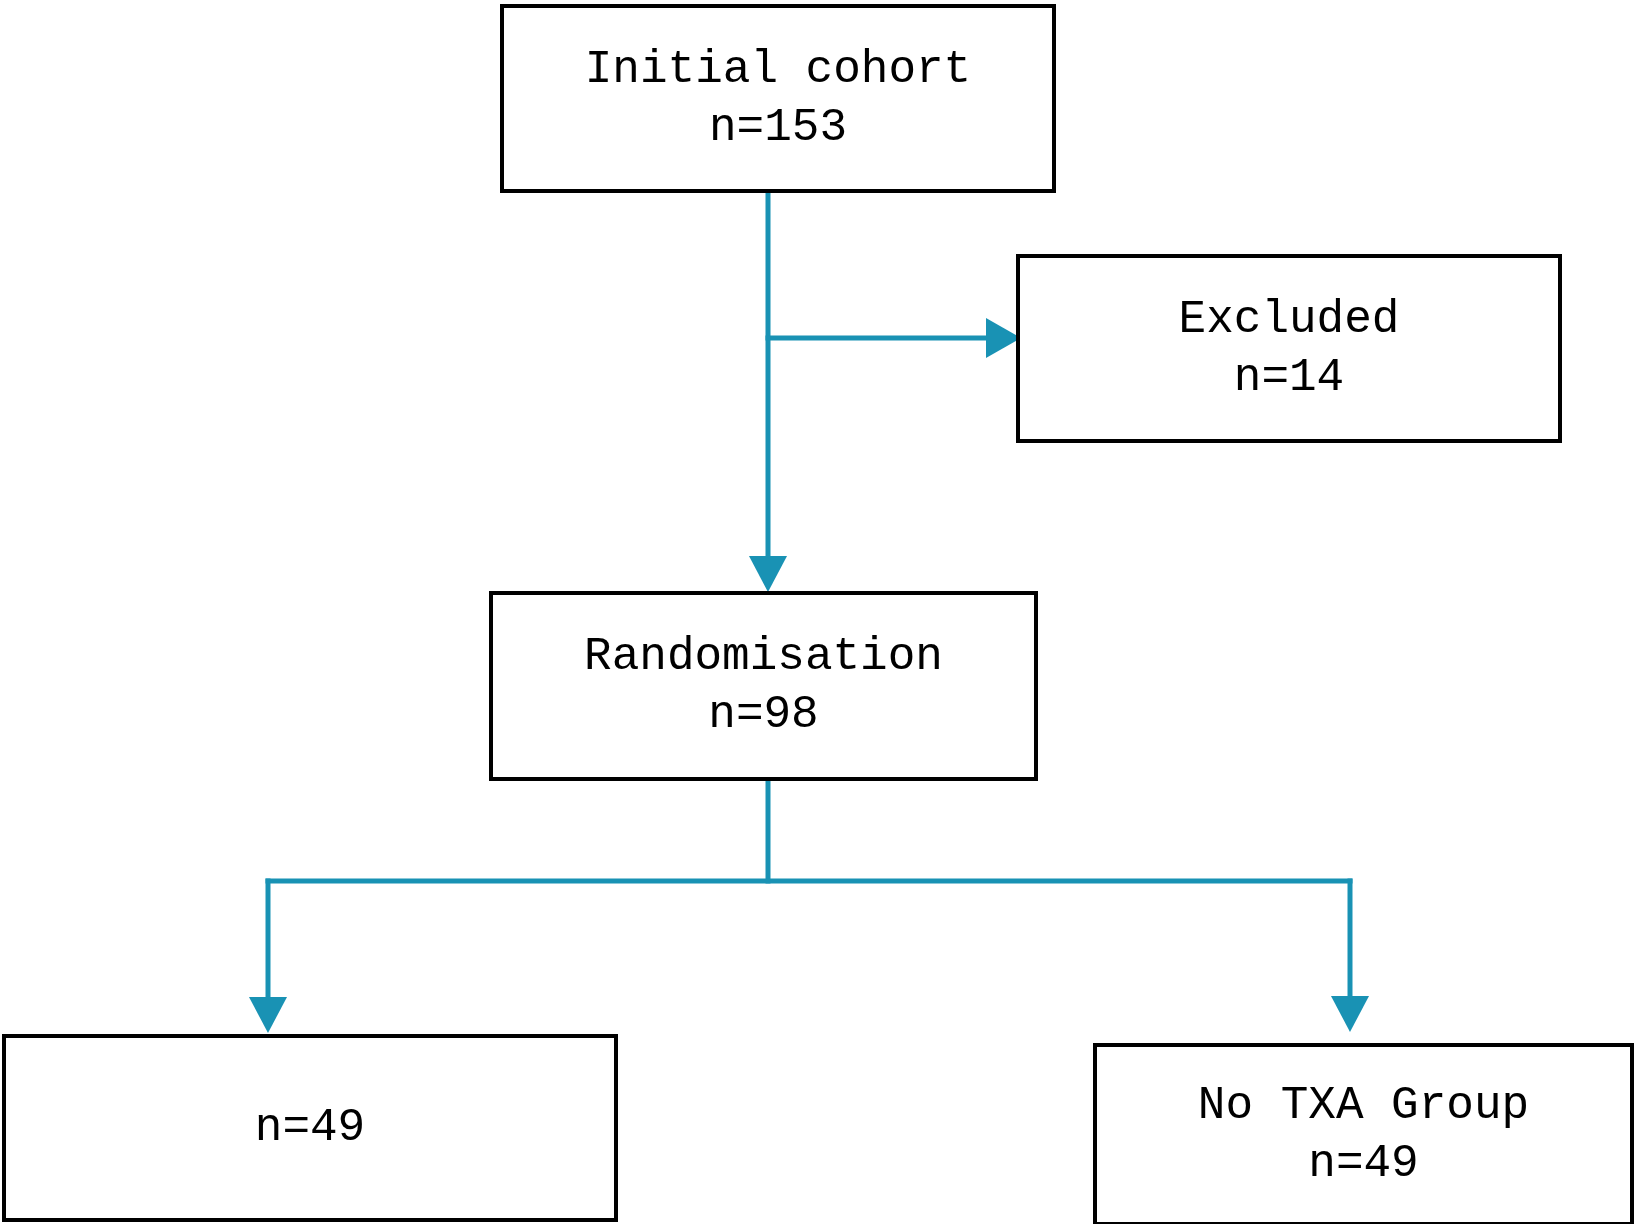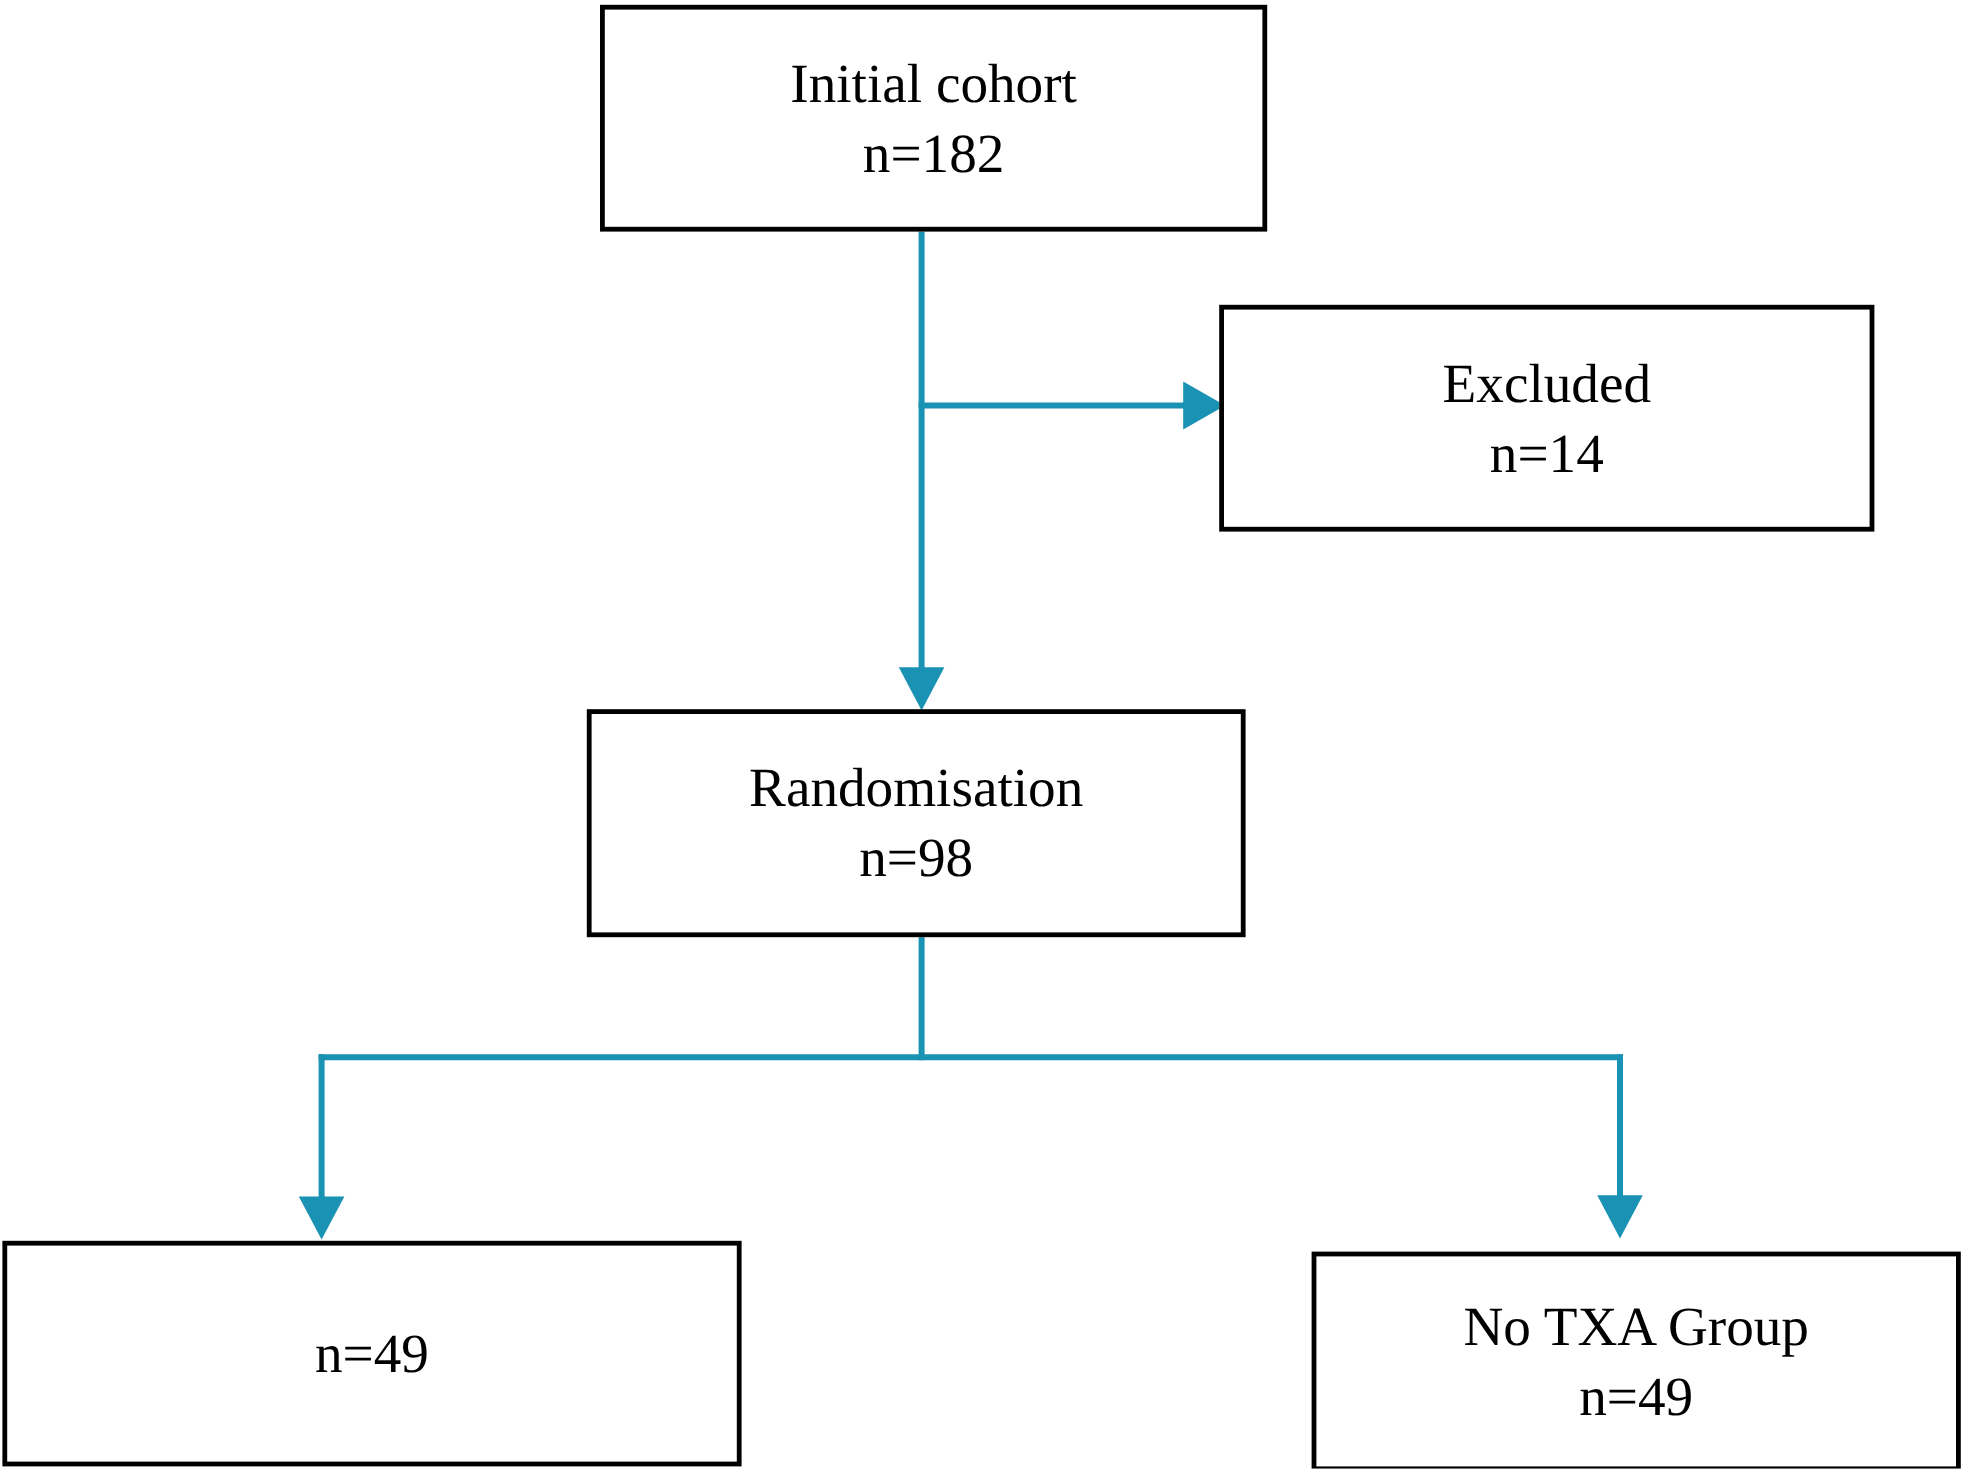--- a/index.html
+++ b/index.html
@@ -5,21 +5,21 @@
   html, body {
     margin: 0;
     padding: 0;
     background: #ffffff;
   }
   .canvas {
     position: relative;
     width: 1639px;
     height: 1224px;
     background: #ffffff;
-    font-family: Liberation Serif, serif;
+    font-family: Liberation Mono, monospace;
     overflow: hidden;
   }
   .connector-layer {
     position: absolute;
     left: 0;
     top: 0;
     width: 1639px;
     height: 1224px;
   }
   .node {
@@ -62,21 +62,21 @@
 
     <line class="accent-stroke" x1="268" y1="881" x2="268" y2="1000" stroke-width="5" stroke-linecap="square" stroke="#1992b4"></line>
     <polygon class="accent-fill" points="268,1033 249,997 287,997" fill="#1992b4"></polygon>
 
     <line class="accent-stroke" x1="1350" y1="881" x2="1350" y2="999" stroke-width="5" stroke-linecap="square" stroke="#1992b4"></line>
     <polygon class="accent-fill" points="1350,1032 1331,996 1369,996" fill="#1992b4"></polygon>
   </svg>
 
   <div class="node node-initial">
     <span>Initial cohort</span>
-    <span>n=182</span>
+    <span>n=153</span>
   </div>
 
   <div class="node node-excluded">
     <span>Excluded</span>
     <span>n=14</span>
   </div>
 
   <div class="node node-randomisation">
     <span>Randomisation</span>
     <span>n=98</span>

